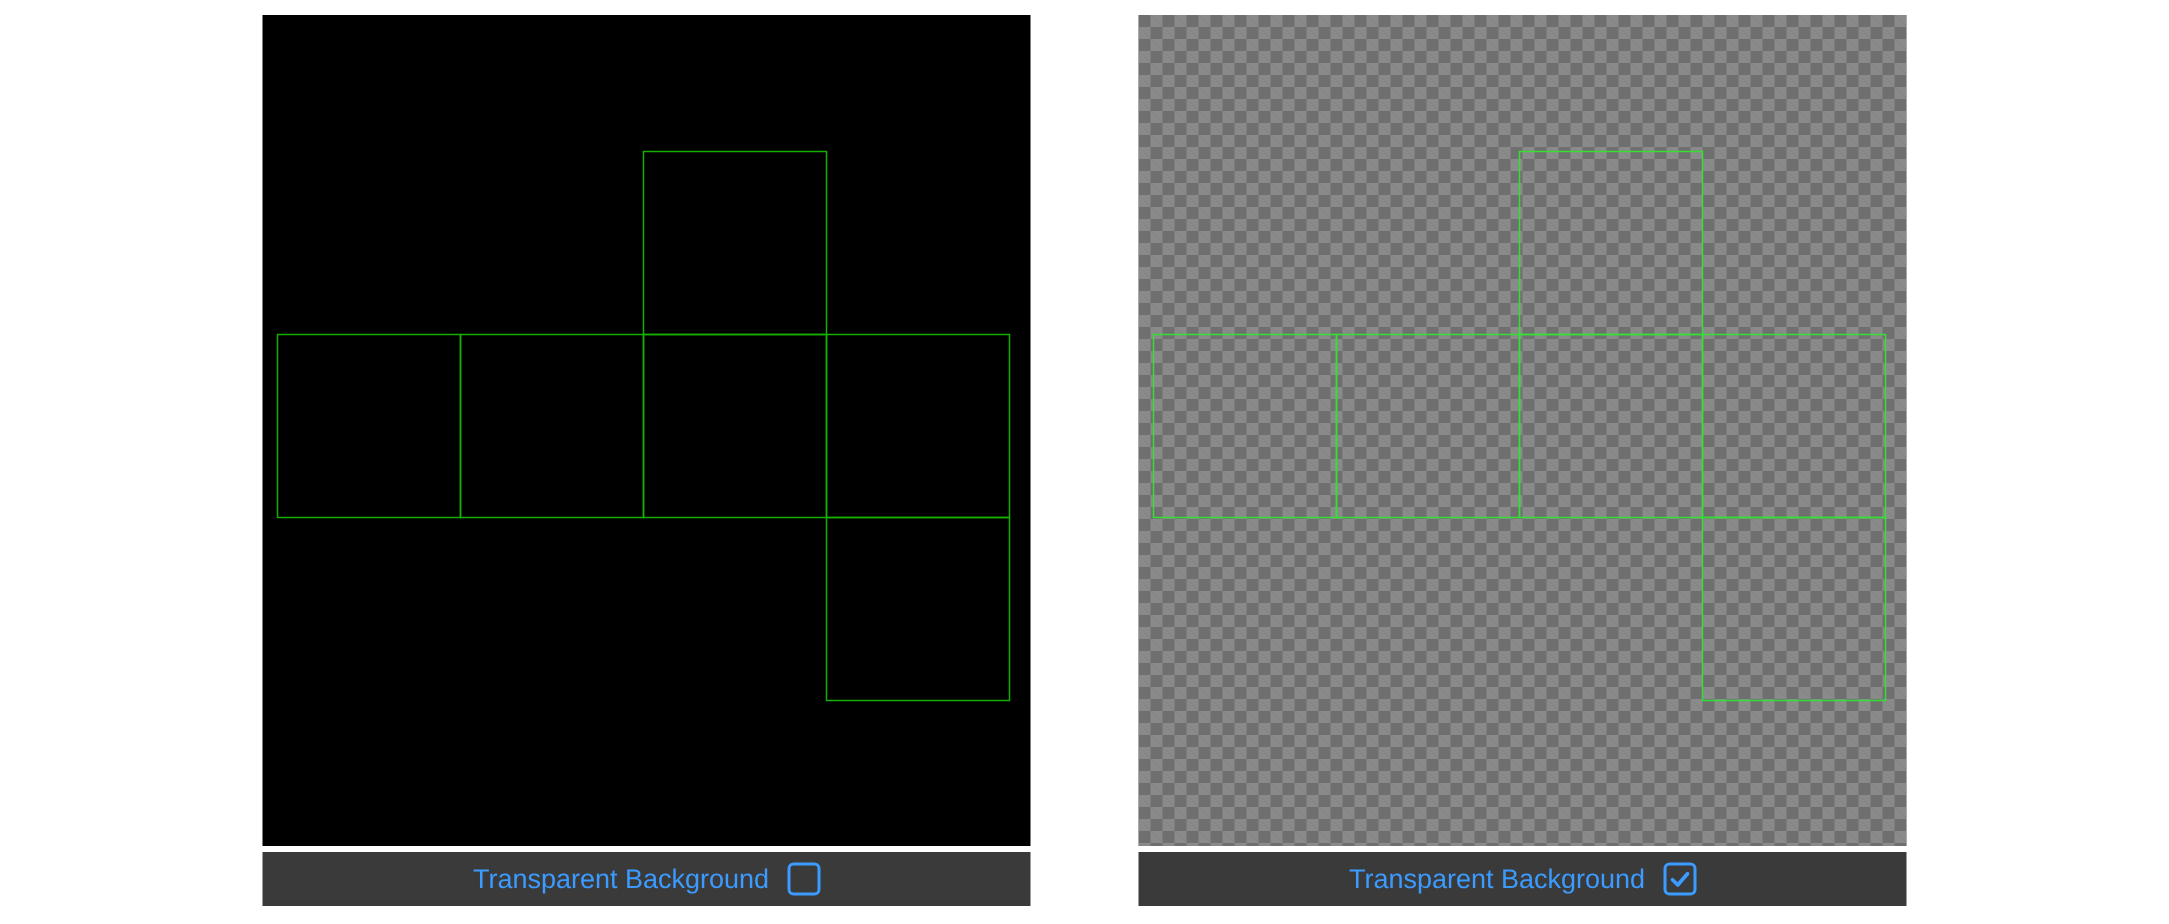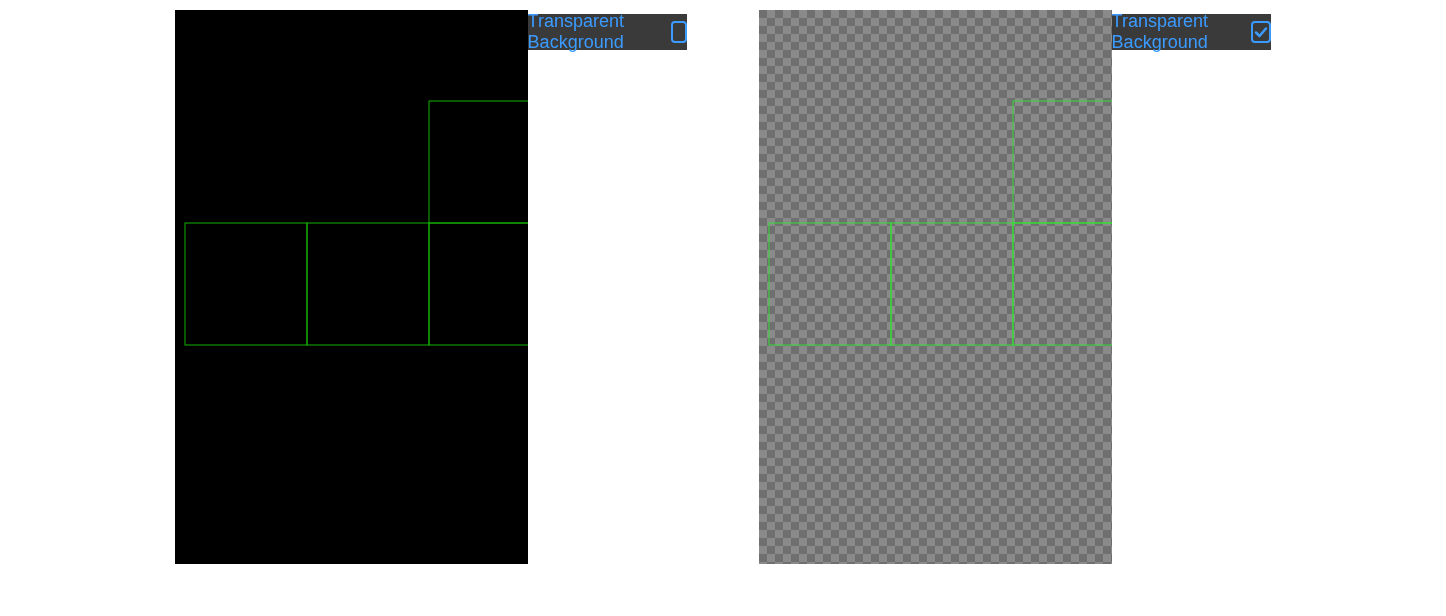--- a/index.html
+++ b/index.html
@@ -12,21 +12,21 @@
   }
   .container {
     display: flex;
     justify-content: center;
     gap: 72px;
     padding-top: 10px;
   }
   .panel {
     width: 512px;
     display: flex;
-    flex-direction: row;
+    flex-direction: column;
   }
   .preview {
     width: 512px;
     height: 554px;
     position: relative;
     overflow: hidden;
   }
   .preview.black {
     background: #000000;
   }

